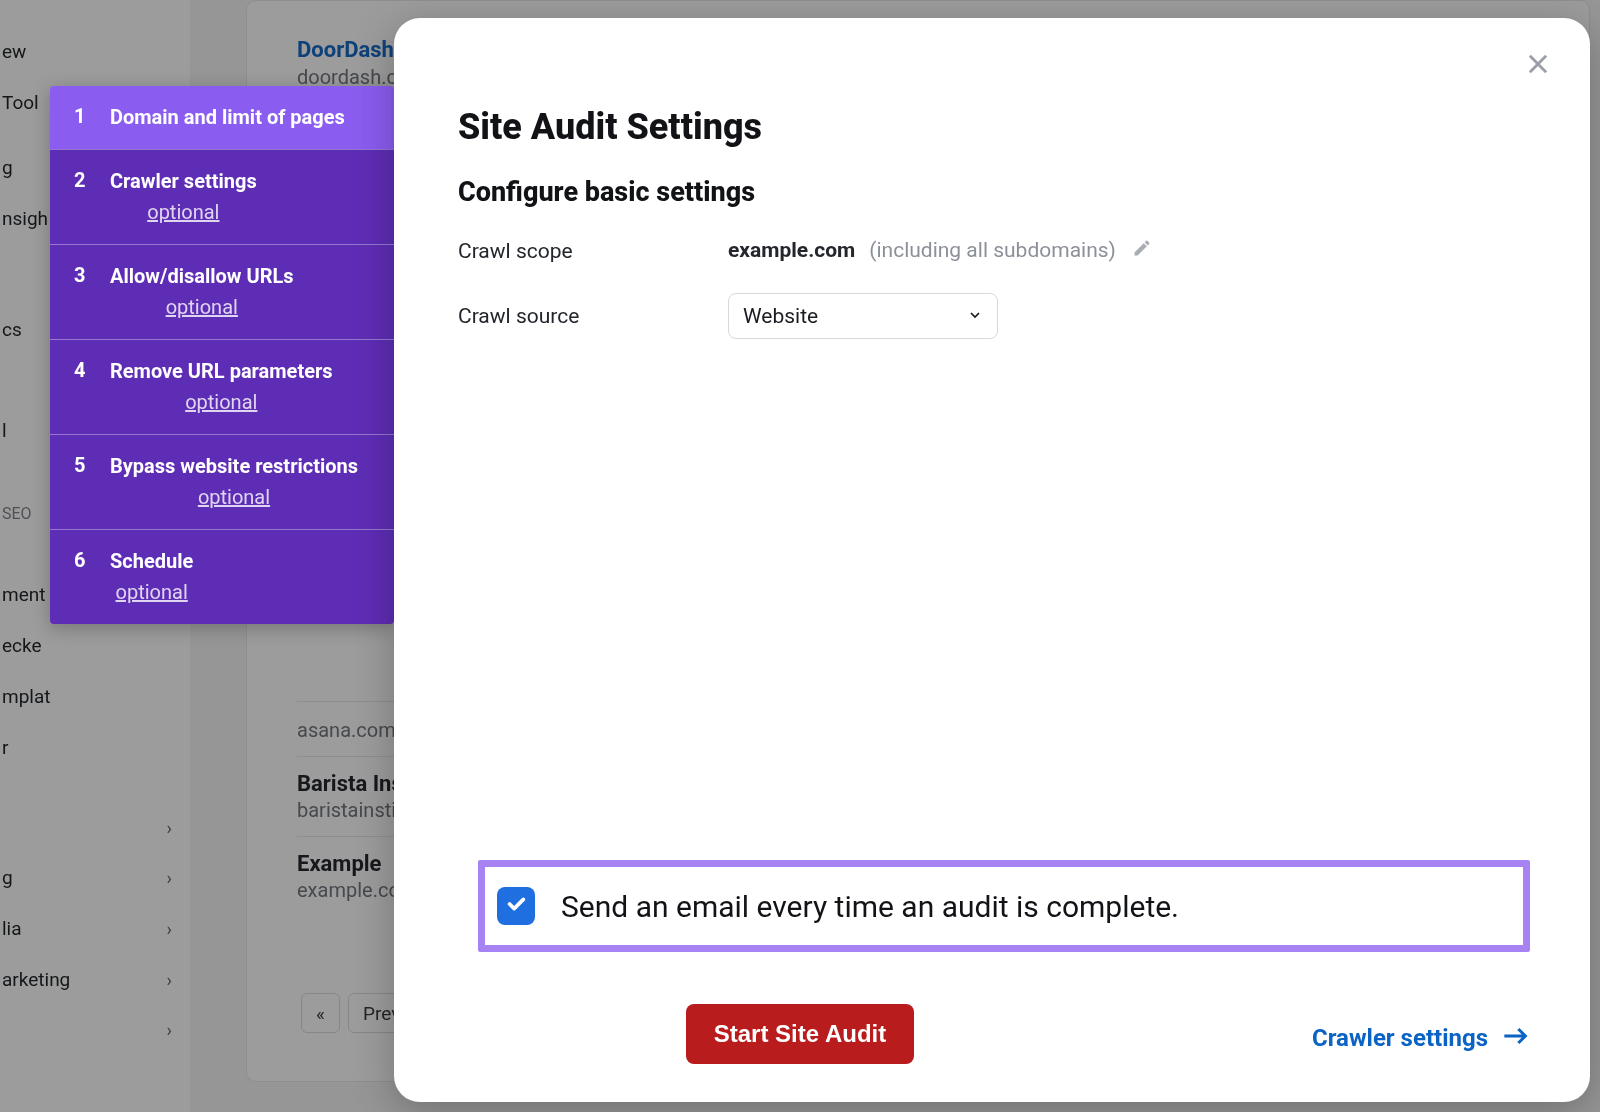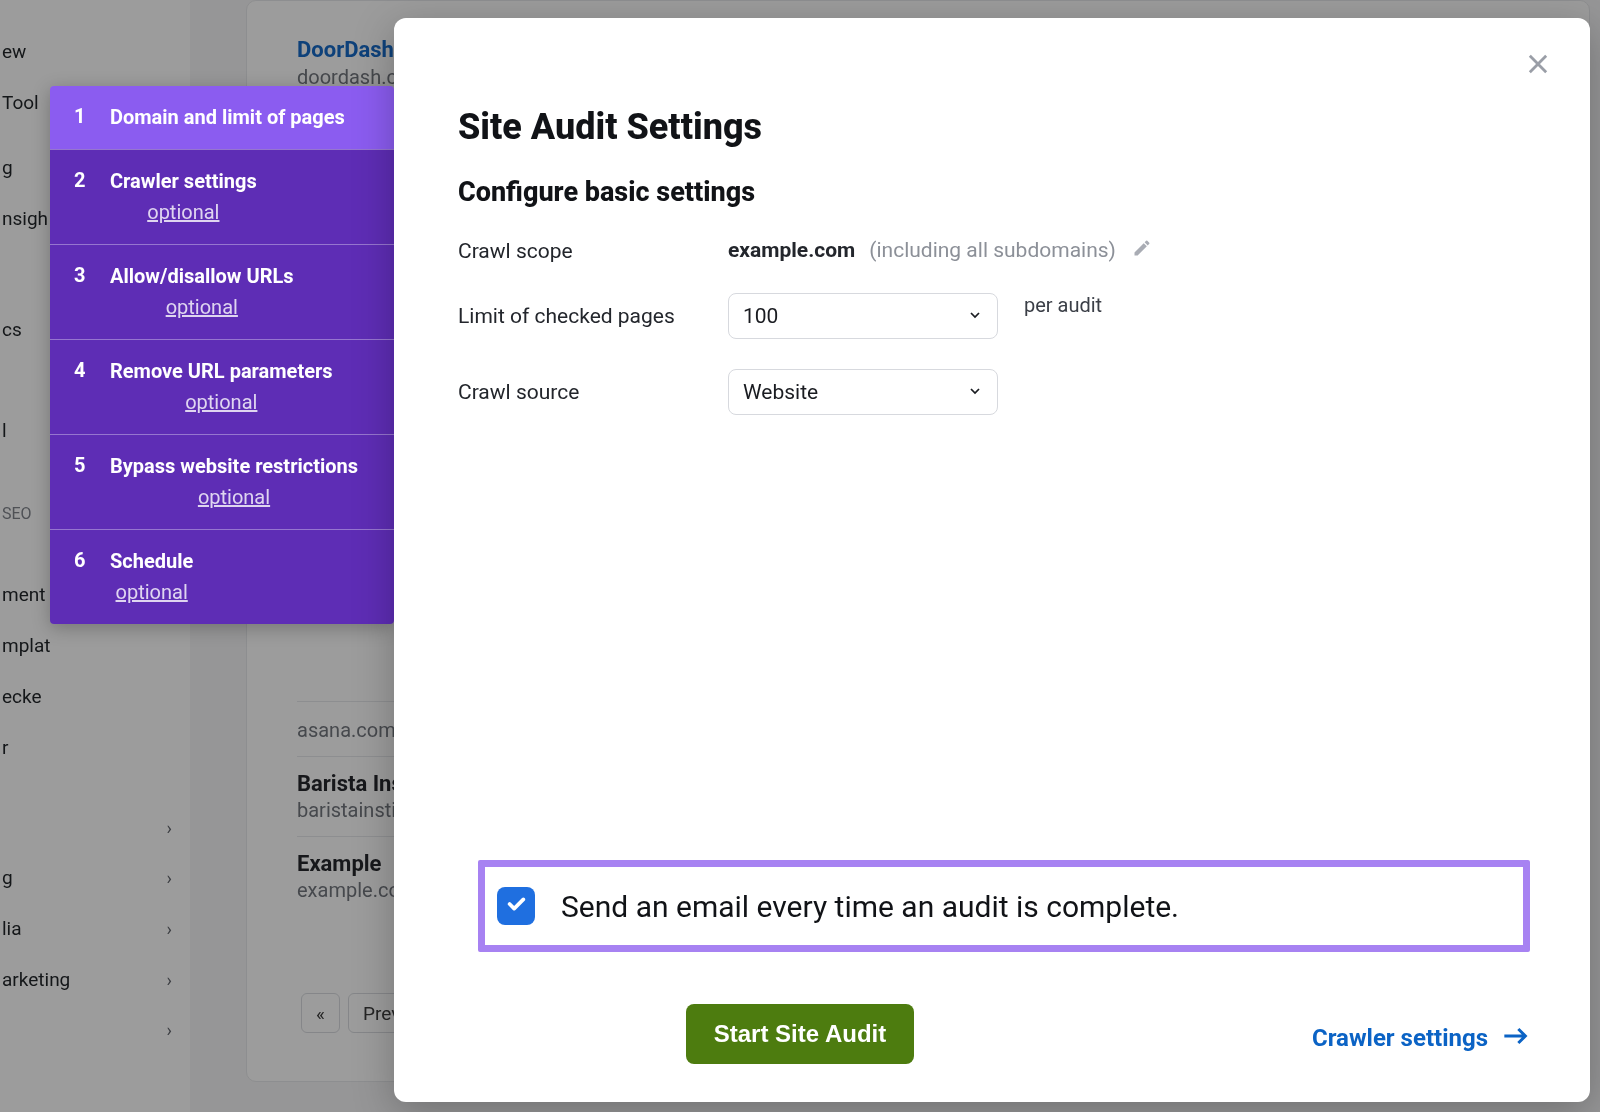--- a/index.html
+++ b/index.html
@@ -57,21 +57,21 @@
   }
   .step:first-child { border-top: none; }
   .step.active { background: #8b5cf0; }
   .step .num { font-weight: 700; font-size: 20px; width: 14px; flex: 0 0 auto; }
   .step .txt { font-size: 20px; font-weight: 700; line-height: 1.35; text-align: center; }
   .step .opt { font-weight: 400; color: rgba(255,255,255,0.8); display:block; margin-top: 4px; text-decoration: underline; }
 
   
   .modal {
     position: absolute; left: 394px; top: 18px; right: 10px; bottom: 10px;
-    background: #fff; border-radius: 12px;
+    background: #fff; border-radius: 26px;
     box-shadow: 0 10px 40px rgba(0,0,0,0.25);
     padding: 48px 36px 48px 64px;
   }
   .modal .close {
     position: absolute; top: 30px; right: 34px; width: 36px; height: 36px;
     color: #9a9ea7; cursor: pointer; display:flex; align-items:center; justify-content:center;
   }
   .modal .close svg { width: 28px; height: 28px; stroke: currentColor; fill: none; stroke-width: 2.4; }
   .modal h1 { font-size: 36px; font-weight: 800; color: #111317; margin: 40px 0 28px 0; }
   .modal h2 { font-size: 27px; font-weight: 800; color: #111317; margin: 0 0 30px 0; }
@@ -106,21 +106,21 @@
   }
   .checkbox svg { width: 22px; height: 22px; stroke: #fff; fill:none; stroke-width: 4; stroke-linecap: round; stroke-linejoin: round; }
   .email-text { font-size: 30px; color: #111317; font-weight: 400; }
 
   
   .footer {
     position: absolute; left: 64px; right: 64px; bottom: 48px;
     display: flex; align-items: center; justify-content: center;
   }
   .btn-primary {
-    background: #4d7c0f; color: #fff; font-weight: 700; font-size: 24px;
+    background: #b91c1c; color: #fff; font-weight: 700; font-size: 24px;
     border-radius: 8px; height: 60px; padding: 0 28px; display:flex; align-items:center;
     border: none; cursor: pointer;
   }
   .link-next {
     position: absolute; right: 70px; bottom: 60px;
     display: flex; align-items: center; gap: 14px;
     color: #0b63c5; font-weight: 700; font-size: 24px; cursor: pointer;
   }
   .link-next svg { width: 28px; height: 20px; stroke: #0b63c5; fill:none; stroke-width: 2.6; }
 
@@ -136,22 +136,22 @@
     <div class="texty">g</div>
     <div class="texty">nsigh</div>
     <div style="height:60px"></div>
     <div class="texty">cs</div>
     <div style="height:50px"></div>
     <div class="texty">l</div>
     <div style="height:40px"></div>
     <div class="small">SEO</div>
     <div style="height:40px"></div>
     <div class="texty">ment</div>
+    <div class="texty">ecke</div>
     <div class="texty">mplat</div>
-    <div class="texty">ecke</div>
     <div class="texty">r</div>
     <div style="height:30px"></div>
     <div class="item">
         <span></span>
         <span class="chev">›</span>
       </div>
     <div class="item">
         <span>g</span>
         <span class="chev">›</span>
       </div>
@@ -245,32 +245,20 @@
       <span class="pencil">
         <span>
           <svg viewBox="0 0 24 24">
               <path d="M3 17.25V21h3.75L17.81 9.94l-3.75-3.75L3 17.25zM20.71 7.04a1 1 0 0 0 0-1.41l-2.34-2.34a1 1 0 0 0-1.41 0l-1.83 1.83 3.75 3.75 1.83-1.83z"></path>
             </svg>
         </span>
       </span>
     </div>
   </div>
 
-  <div class="form-row">
-    <div class="label">Limit of checked pages</div>
-    <div class="value">
-      <div class="select">
-        <span>100</span>
-        <span class="caret"><svg viewBox="0 0 24 24">
-              <path d="M6 9l6 6 6-6"></path>
-            </svg></span>
-      </div>
-      <span class="after-txt">per audit</span>
-    </div>
-  </div>
 
   <div class="form-row">
     <div class="label">Crawl source</div>
     <div class="value">
       <div class="select">
         <span>Website</span>
         <span class="caret"><svg viewBox="0 0 24 24">
               <path d="M6 9l6 6 6-6"></path>
             </svg></span>
       </div>

